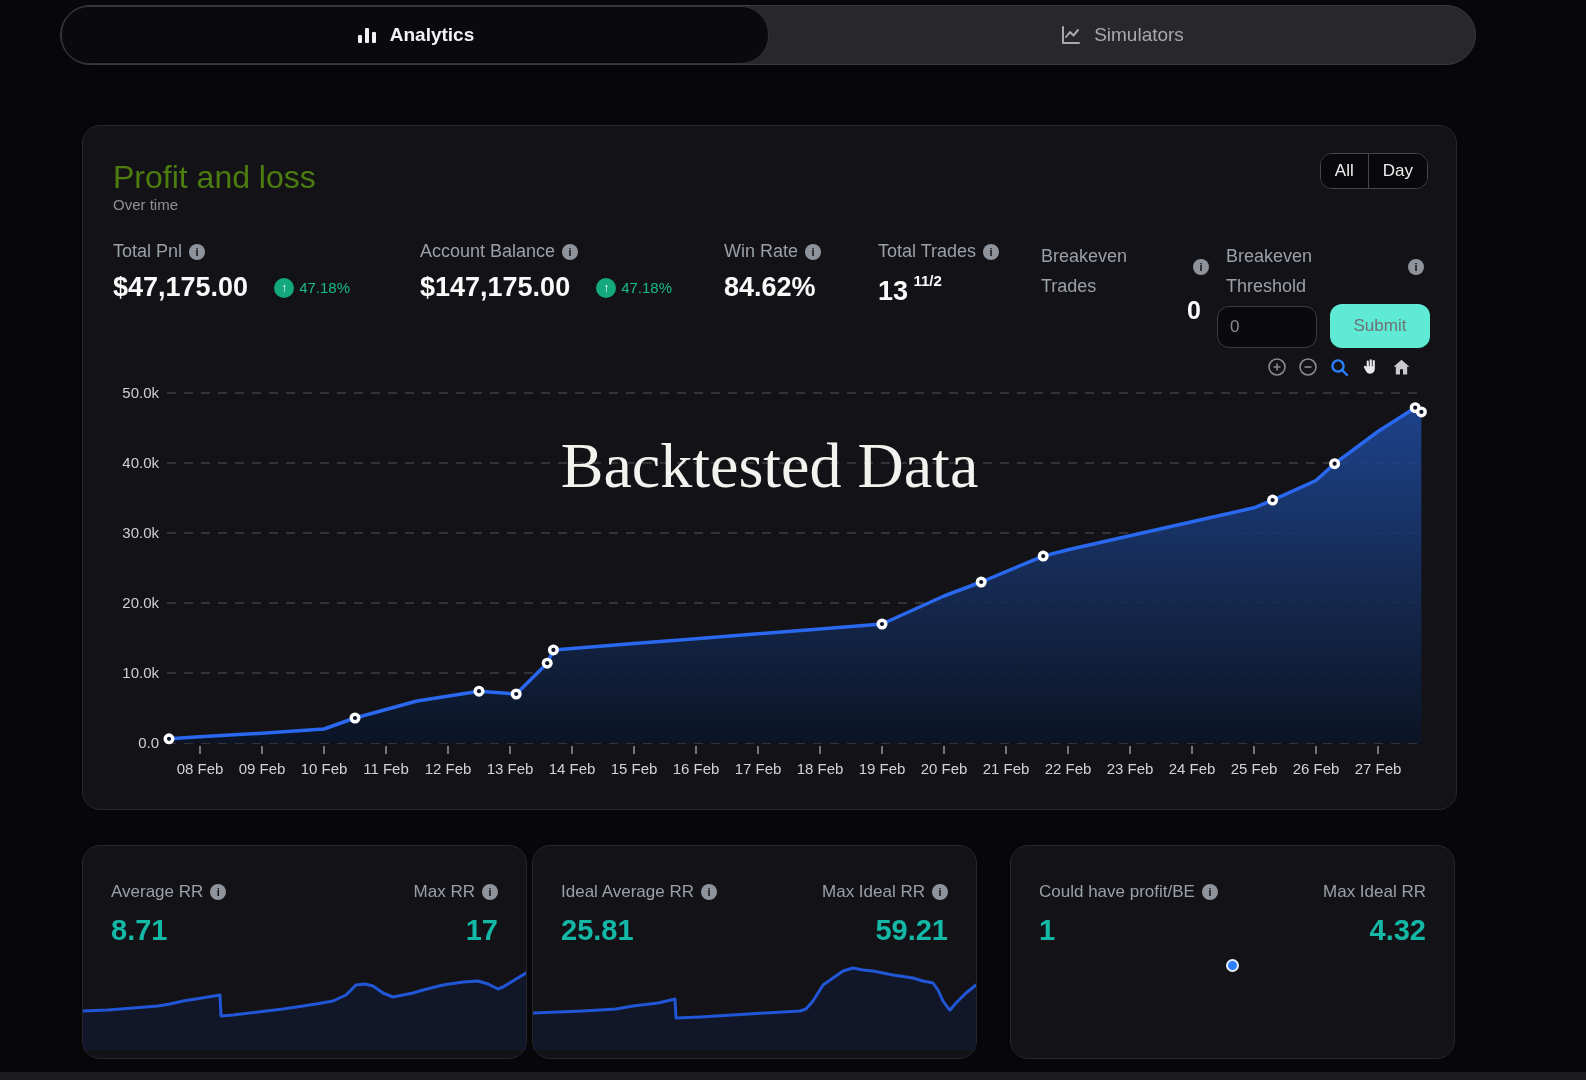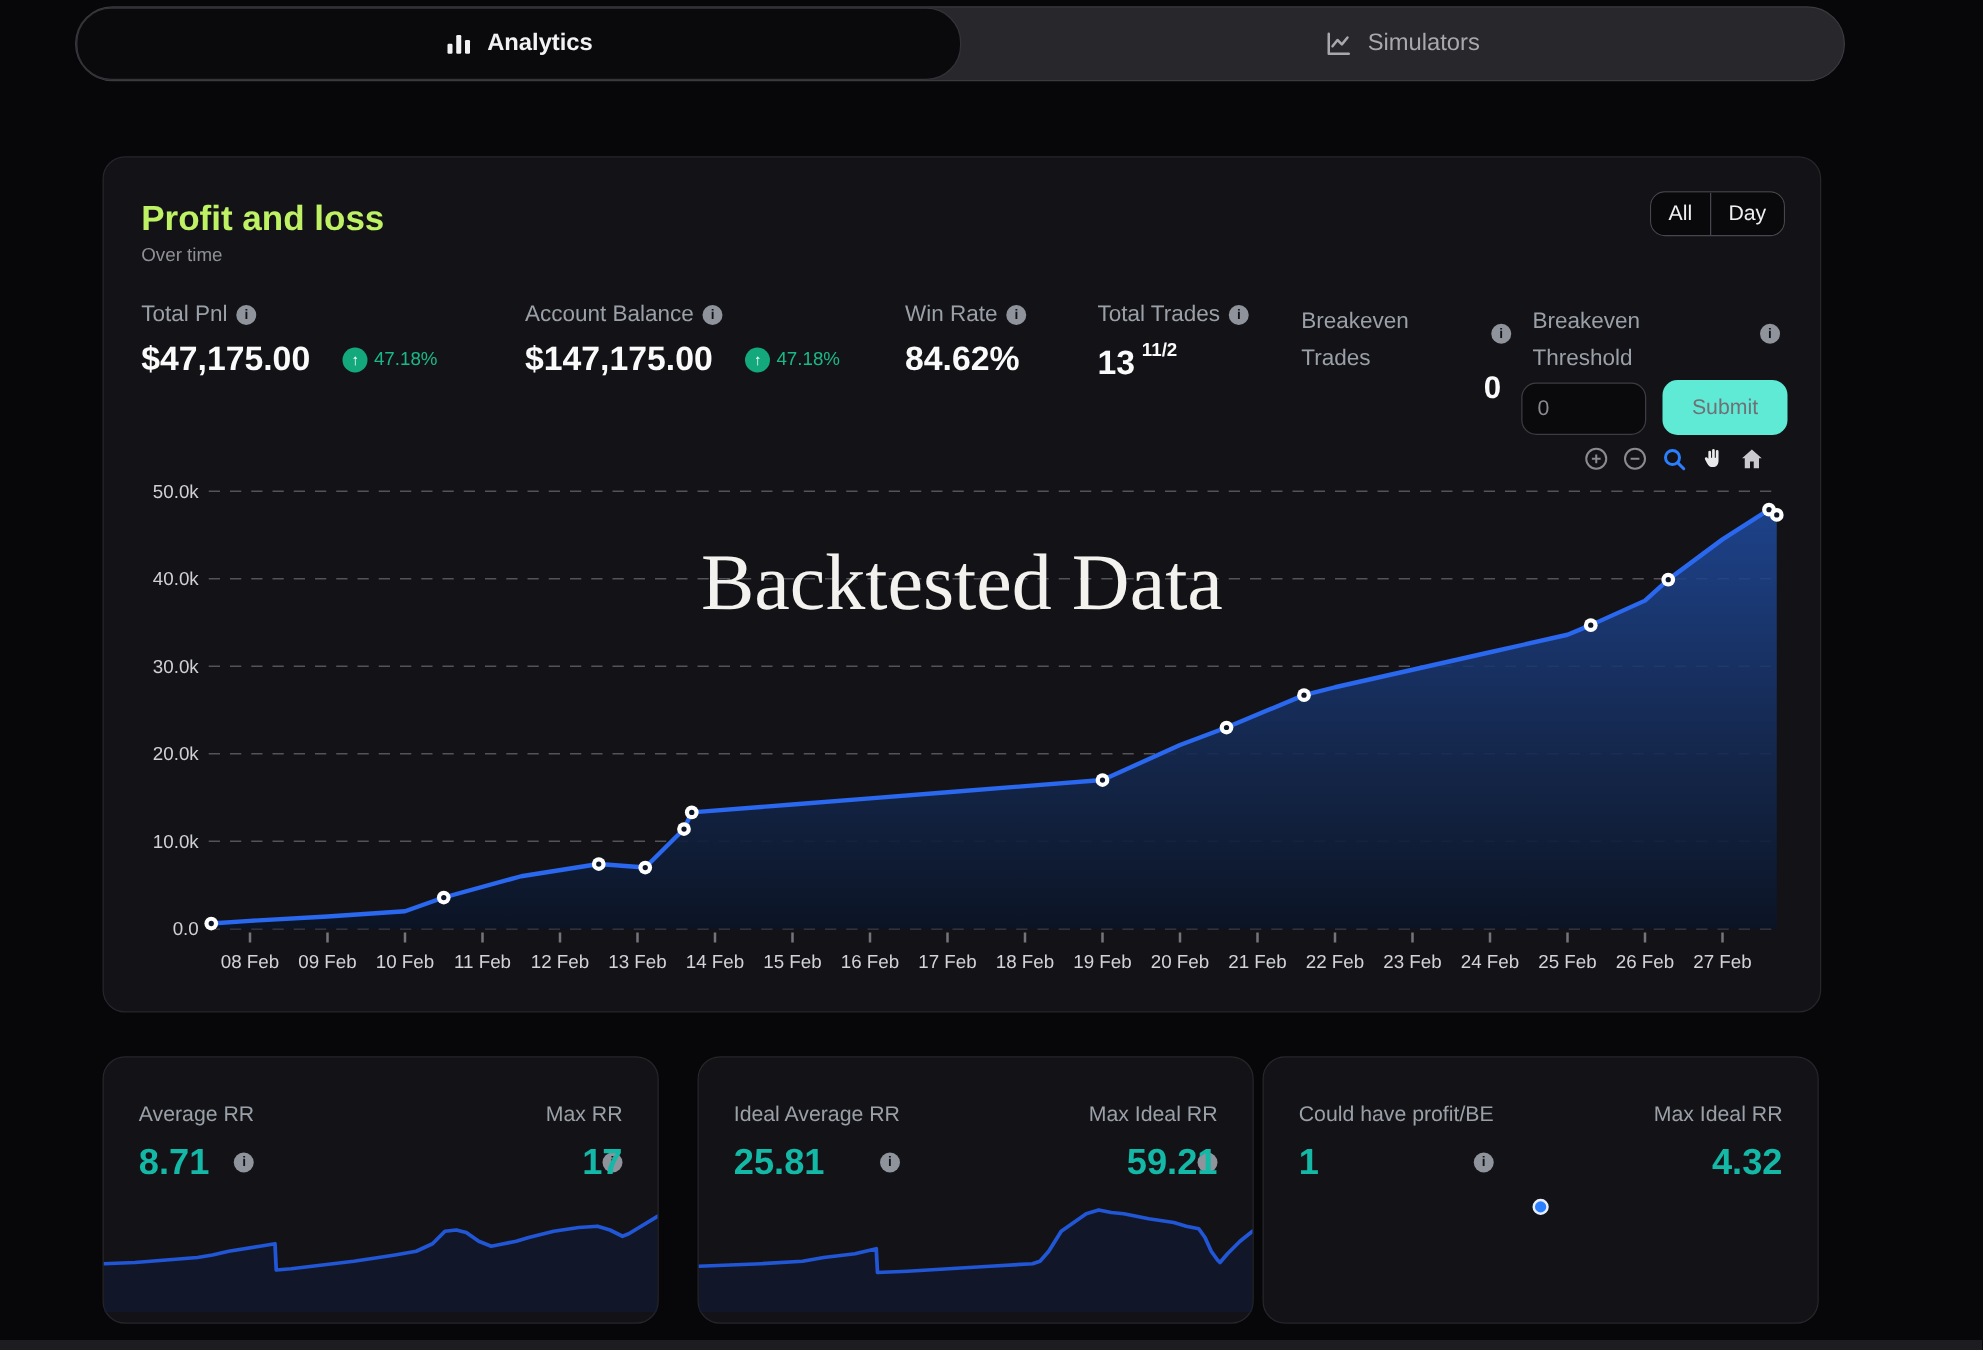--- a/index.html
+++ b/index.html
@@ -9,21 +9,21 @@
   .tabbar{position:absolute;left:60px;top:5px;width:1414px;height:58px;background:#28282c;
           border:1px solid #3a3a3f;border-radius:30px;display:flex;align-items:stretch;}
   .tabcell{flex:1;display:flex;align-items:center;justify-content:center;gap:12px;
            font-size:19px;color:#a8a8ad;cursor:pointer;}
   .tabcell.active{background:#0a0a0d;border:1px solid #333338;border-radius:28px;
                   color:#f2f2f4;font-weight:700;}
   .tabicon{display:inline-flex;align-items:center;}
   
   .card{position:absolute;background:#131317;border:1px solid #26262b;border-radius:18px;}
   #pnl-card{left:82px;top:125px;width:1373px;height:683px;}
-  .pnl-title{position:absolute;left:30px;top:33px;font-size:28px;font-weight:700;color:#bef264;}
+  .pnl-title{position:absolute;left:30px;top:33px;font-size:32px;font-weight:400;color:#4d7c0f;}
   .pnl-sub{position:absolute;left:30px;top:70px;font-size:15px;color:#8e9096;}
   .seg{position:absolute;right:28px;top:27px;display:flex;border:1px solid #46464c;
        border-radius:12px;overflow:hidden;background:#09090b;}
   .segbtn{padding:7px 14px;font-size:17px;color:#f0f0f2;background:#09090b;cursor:pointer;}
   .segbtn + .segbtn{border-left:1px solid #46464c;}
   
   .stat{position:absolute;top:115px;}
   .stat-label{font-size:18px;color:#9aa0a8;display:flex;align-items:center;gap:7px;white-space:nowrap;}
   .stat-label .two{line-height:30px;}
   .stat-value{margin-top:10px;font-size:27px;font-weight:700;color:#fafafa;display:flex;align-items:center;gap:26px;}
@@ -49,21 +49,21 @@
   #pnl-svg{position:absolute;left:0;top:260px;}
   .watermark{position:absolute;left:0;top:303px;width:100%;text-align:center;
              font-family:"Liberation Serif",serif;font-size:64px;color:#f4f2ee;pointer-events:none;}
   .grid{stroke:#53535a;stroke-width:1.2;stroke-dasharray:9 8;}
   .ylab{fill:#cfd0d4;font-size:15px;font-family:"Liberation Sans",sans-serif;}
   .xlab{fill:#d2d3d7;font-size:15px;font-family:"Liberation Sans",sans-serif;}
   .tickmark{stroke:#74747b;stroke-width:2;}
   
   .mini{position:absolute;top:845px;width:443px;height:212px;}
   .mini-head{position:absolute;left:28px;right:28px;top:36px;display:flex;justify-content:space-between;}
-  .mini-label{font-size:17px;color:#9aa0a8;display:flex;align-items:flex-end;gap:20px;white-space:nowrap;flex-direction:column;}
+  .mini-label{font-size:17px;color:#9aa0a8;display:flex;align-items:center;gap:7px;white-space:nowrap;}
   .mini-vals{position:absolute;left:28px;right:28px;top:68px;display:flex;justify-content:space-between;}
   .mini-value{font-size:29px;font-weight:700;color:#14b8a6;}
   .spark{position:absolute;left:0;bottom:8px;}
   .dot{position:absolute;width:13px;height:13px;border-radius:50%;background:#2b7fff;
        border:2px solid #e8eefb;box-sizing:border-box;}
   .bottomstrip{position:absolute;left:0;bottom:0;width:100%;height:8px;background:#1d1d21;}
 </style>
 </head>
 <body>
 
@@ -314,21 +314,21 @@
     <div class="mini-vals">
       <div class="mini-value">8.71</div>
       <div class="mini-value">17</div>
     </div>
     <svg class="spark" width="443" height="92" viewBox="0 0 443 92">
         <path d="M0,53 L25,52 L50,50 L75,48 L87,46 L100,43 L125,39 L137,37 L138,58 L150,57 L175,54 L200,51 L220,48 L233,46 L250,43 L263,37 L273,27 L282,26 L290,28 L300,35 L310,39 L320,37 L330,35 L340,32 L360,27 L380,24 L395,23 L405,26 L415,31 L420,29 L443,15 L443,92 L0,92 Z" fill="#101c36" fill-opacity="0.55" stroke="none"></path>
         <path d="M0,53 L25,52 L50,50 L75,48 L87,46 L100,43 L125,39 L137,37 L138,58 L150,57 L175,54 L200,51 L220,48 L233,46 L250,43 L263,37 L273,27 L282,26 L290,28 L300,35 L310,39 L320,37 L330,35 L340,32 L360,27 L380,24 L395,23 L405,26 L415,31 L420,29 L443,15" fill="none" stroke="#2156d6" stroke-width="3" stroke-linejoin="round" stroke-linecap="round"></path>
       </svg>
   </div>
 
-  <div class="card mini" style="left:558px">
+  <div class="card mini" style="left:532px">
     <div class="mini-head">
       <div class="mini-label">
           <span>Ideal Average RR</span>
           <span class="info">i</span>
         </div>
       <div class="mini-label">
           <span>Max Ideal RR</span>
           <span class="info">i</span>
         </div>
     </div>

